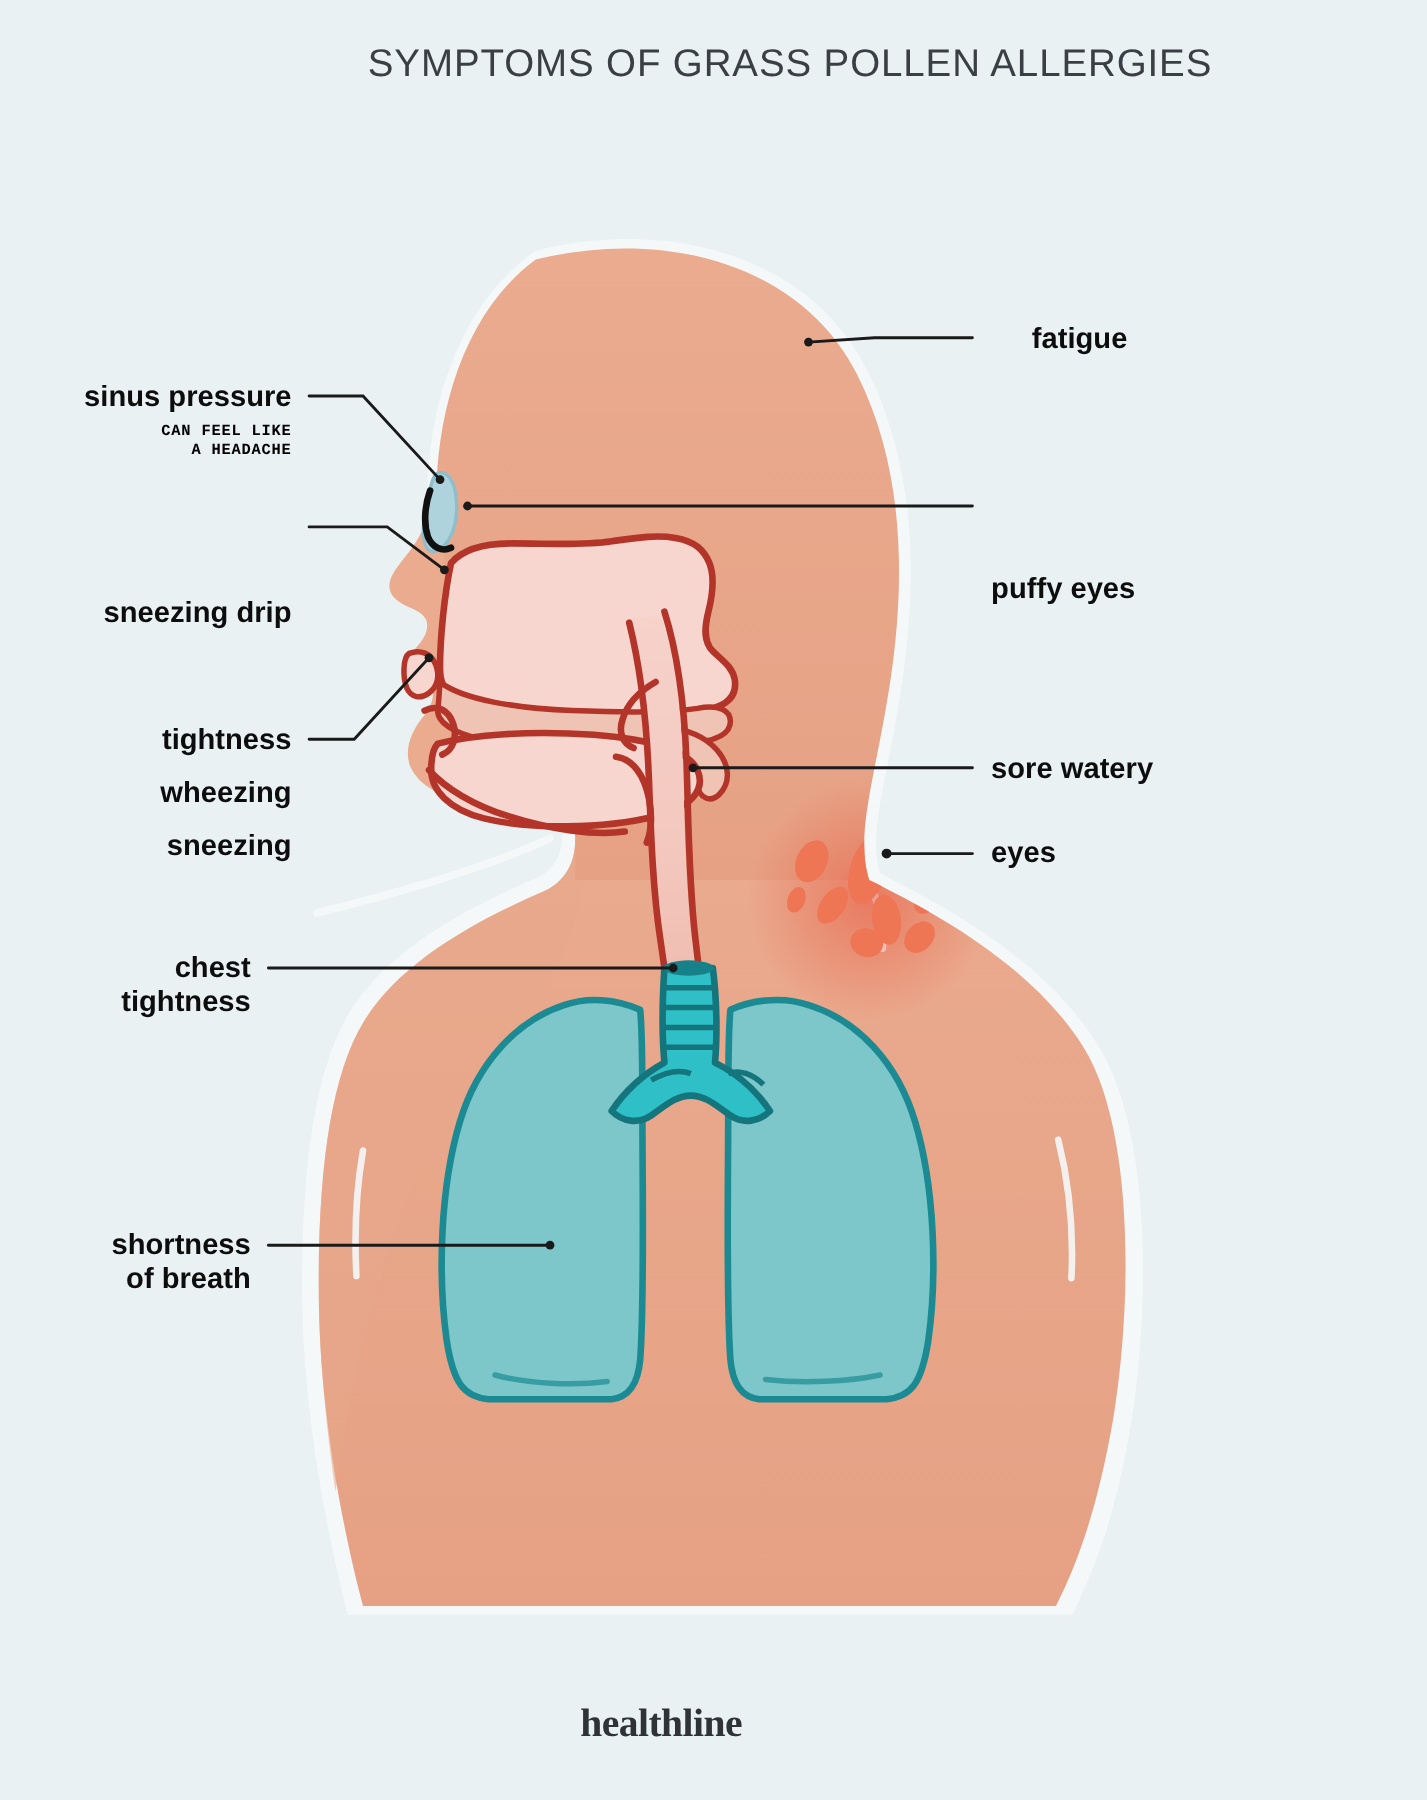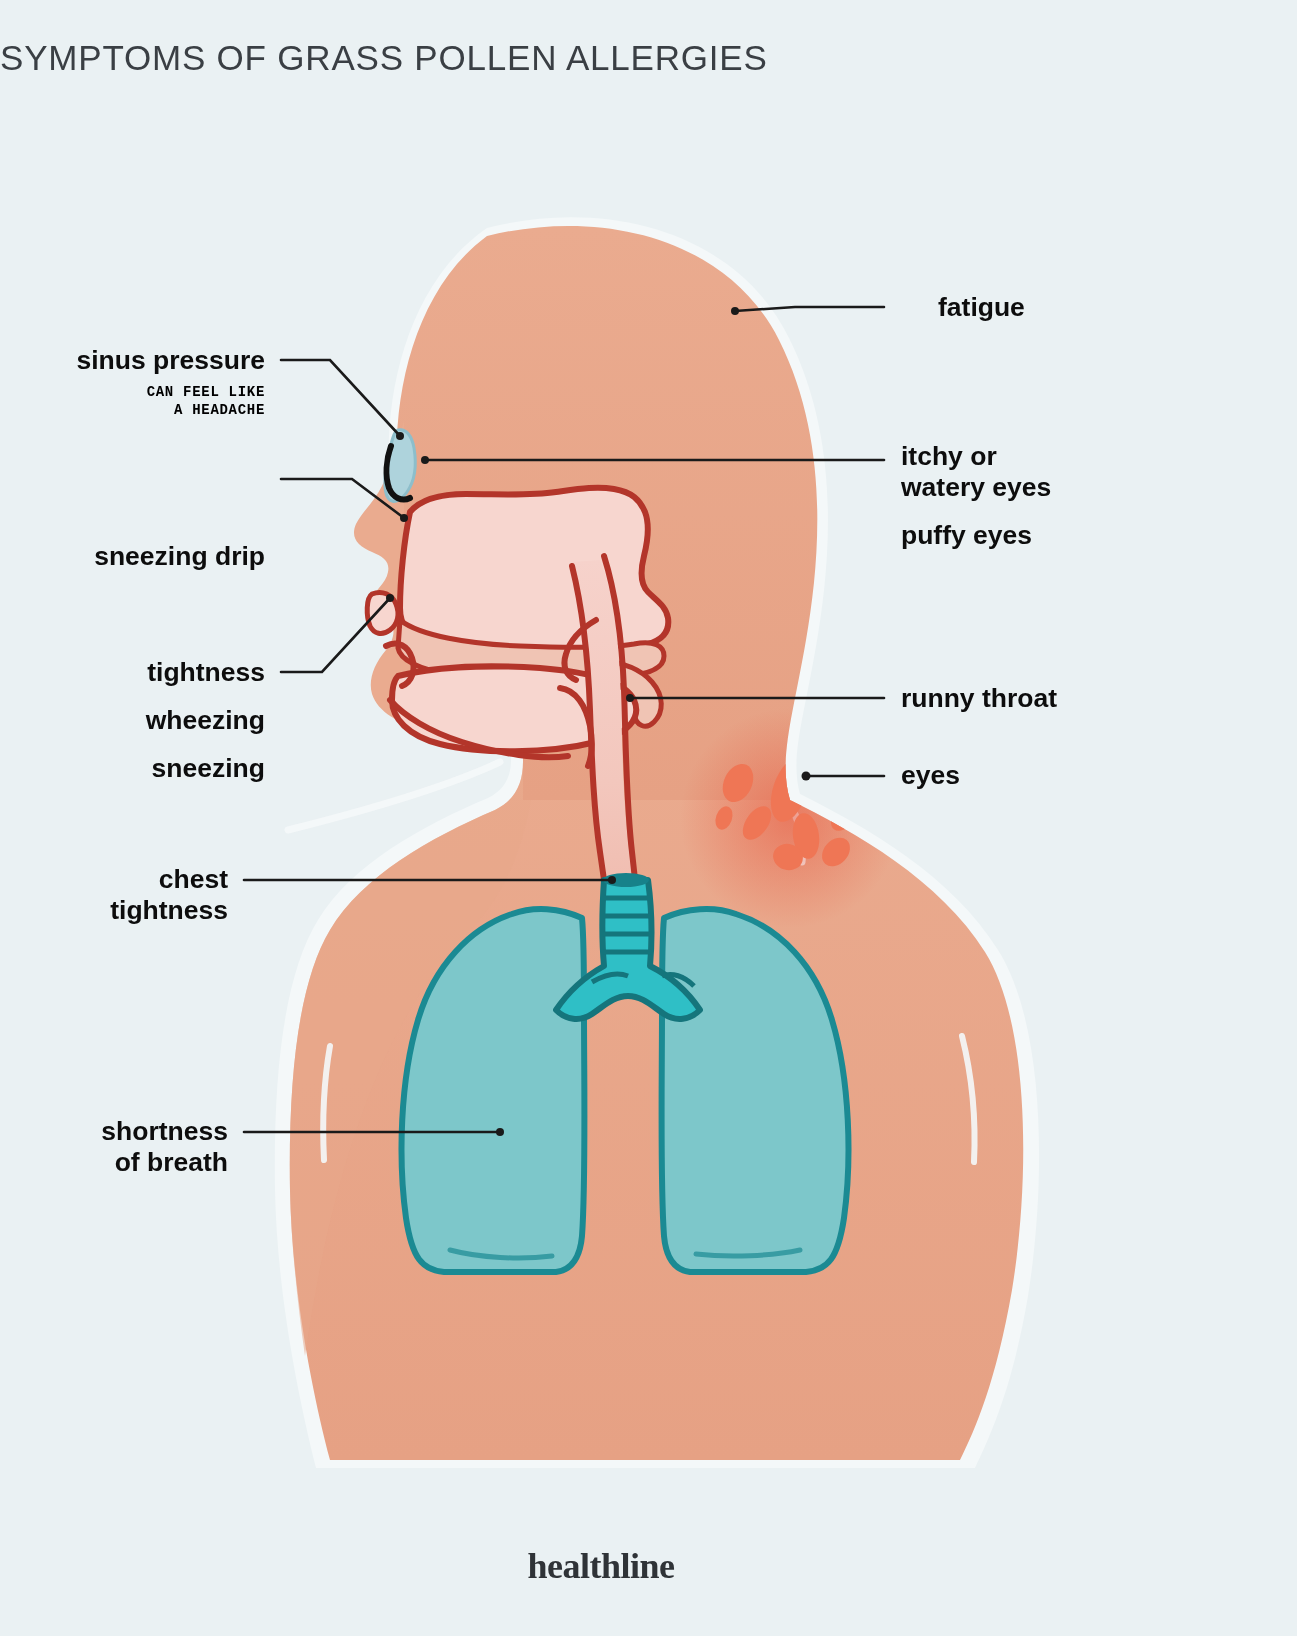--- a/index.html
+++ b/index.html
@@ -6,21 +6,21 @@
   html, body {
     width: 1297px; height: 1636px;
     background: #eaf1f3;
     font-family: "Liberation Sans", sans-serif;
     overflow: hidden;
   }
   #root { position: relative; width: 1297px; height: 1636px; background: #eaf1f3; }
 
   #page-title {
     position: absolute; top: 38px; left: 0; width: 1102px;
-    text-align: left;
+    text-align: right;
     font-size: 35px;
     letter-spacing: 0.8px;
     font-weight: 400;
     color: #3a3f44;
     font-family: "Liberation Sans", sans-serif;
   }
 
   #figure-svg { position: absolute; top: 0; left: 0; }
 
   .callout {
@@ -302,24 +302,22 @@
   <div class="callout left" style="right:1032px; top:753px;">sneezing</div>
 
   <div class="callout left" style="right:1069px; top:864px;">chest
 tightness</div>
 
   <div class="callout left" style="right:1069px; top:1116px;">shortness
 of breath</div>
 
   <div class="callout right" style="left:938px; top:292px;">fatigue</div>
 
-  <div class="callout right" style="left:901px; top:441px;">itchy or
-watery eyes</div>
 
   <div class="callout right" style="left:901px; top:520px;">puffy eyes</div>
 
-  <div class="callout right" style="left:901px; top:683px;">runny throat</div>
+  <div class="callout right" style="left:901px; top:683px;">sore watery</div>
 
   <div class="callout right" style="left:901px; top:760px;">eyes</div>
 
   <div id="footer-logo">healthline</div>
 
 </div>
 
 </body></html>

